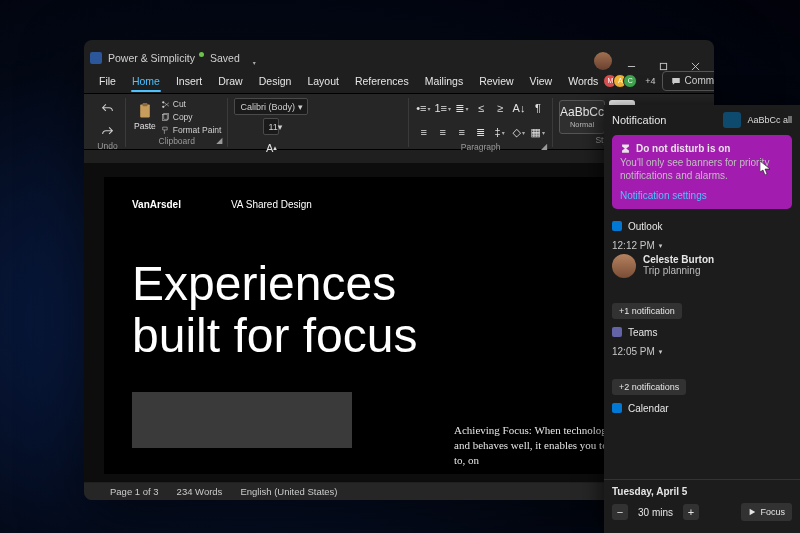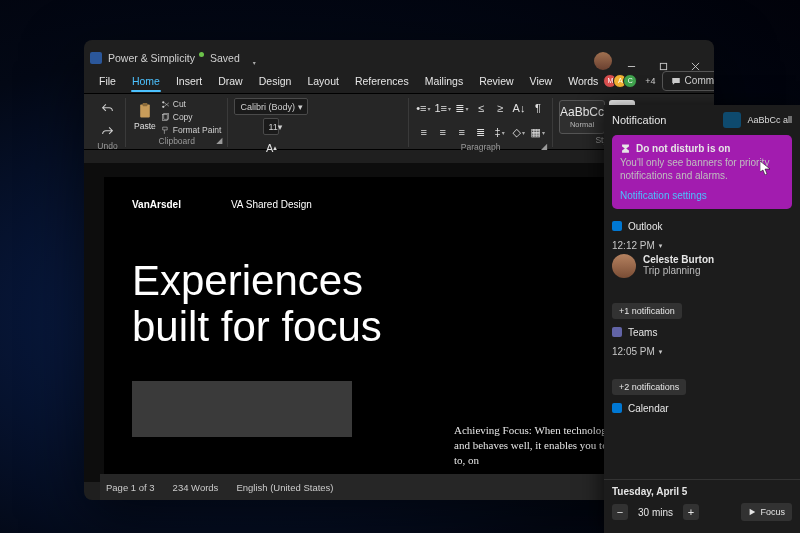--- a/index.html
+++ b/index.html
@@ -63,25 +63,25 @@
   .clr-A{position:relative;}
   .clr-A .bar{position:absolute;bottom:1px;left:2px;right:5px;height:2px;}
   .styles-card{width:46px;height:34px;background:#2f2f2f;border:1px solid #555;border-radius:3px;display:flex;flex-direction:column;align-items:center;justify-content:center;font-size:7.5px;color:#bbb;gap:1px;}
   .styles-card .samp{font-size:12px;color:#e8e8e8;}
   .styles-half{width:26px;height:34px;background:#fff;border-radius:3px;}
   
   .doc-area{position:absolute;left:0;right:0;top:110px;bottom:18px;background:#0d0d0d;overflow:hidden;padding:14px 20px 8px;margin-top:13px;}
   .page{background:#000;margin:0 auto;width:100%;height:100%;padding:22px 28px 0;color:#fff;position:relative;}
   .doc-header{display:flex;gap:50px;font-size:10px;}
   .doc-header .bold{font-weight:700;}
-  .doc-headline{font-family:Georgia, "Times New Roman", serif;font-size:42px;line-height:1.08;margin-top:48px;font-weight:400;}
+  .doc-headline{font-family:Georgia, "Times New Roman", serif;font-size:48px;line-height:1.08;margin-top:48px;font-weight:400;}
   .img-ph{margin-top:30px;width:220px;height:56px;background:#3a3a3a;}
   .doc-sub{position:absolute;right:0;bottom:6px;width:240px;font-family:Georgia,serif;font-size:11px;color:#e6e6e6;line-height:1.35;}
   
-  .statusbar{position:absolute;left:0;right:0;bottom:0;height:26px;background:#262626;display:flex;align-items:center;gap:18px;padding:0 6px;font-size:9.5px;color:#ccc;margin-left:16px;}
+  .statusbar{position:absolute;left:0;right:0;bottom:0;height:17px;background:#262626;display:flex;align-items:center;gap:18px;padding:0 26px;font-size:9.5px;color:#ccc;}
 
   
   .notif-panel{
     position:absolute; right:0; top:105px; width:196px; height:428px;
     background:#1c1c1c; color:#e6e6e6; font-size:10px;
     box-shadow:-4px 0 20px rgba(0,0,0,.6);
     display:flex; flex-direction:column;
   }
   .np-head{display:flex;align-items:center;height:30px;padding:0 8px;gap:6px;}
   .np-head .title{font-size:11px;flex:1;}

